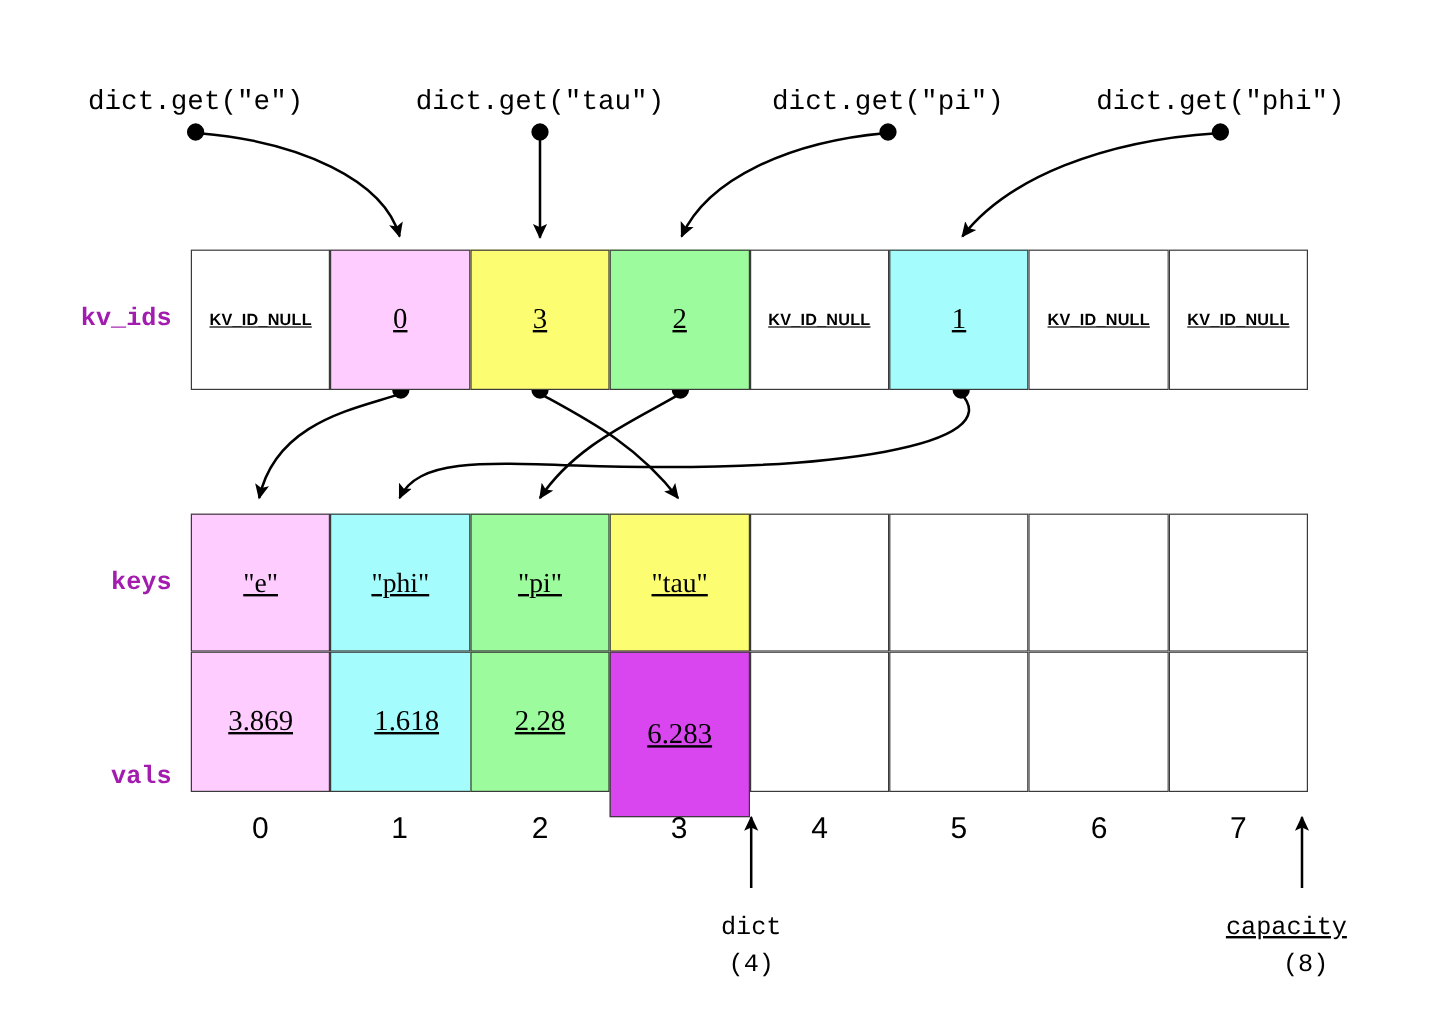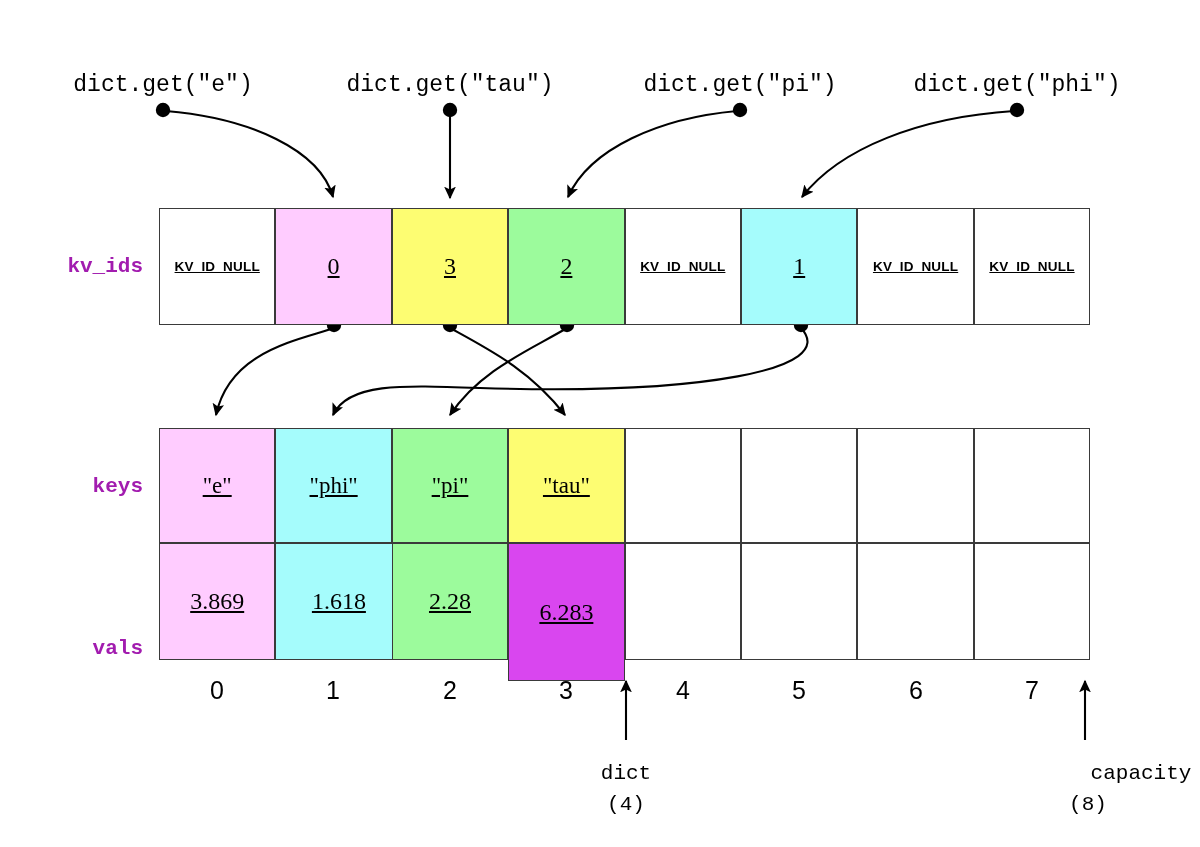--- a/index.html
+++ b/index.html
@@ -202,17 +202,17 @@
     <div class="index-label" style="left:799px; top:676px;">5</div>
     <div class="index-label" style="left:916px; top:676px;">6</div>
     <div class="index-label" style="left:1032px; top:676px;">7</div>
   </div>
 
   <div>
     <div class="marker-name" style="left:626px; top:762px;">dict</div>
     <div class="marker-value" style="left:626px; top:793px;">(4)</div>
   </div>
   <div>
-    <div class="marker-name" style="left:1141px; top:762px;">capacity</div>
+    <div class="marker-name" style="left:1072px; top:762px;text-decoration:underline;">capacity</div>
     <div class="marker-value" style="left:1088px; top:793px;">(8)</div>
   </div>
 
 </div>
 
 </body></html>

